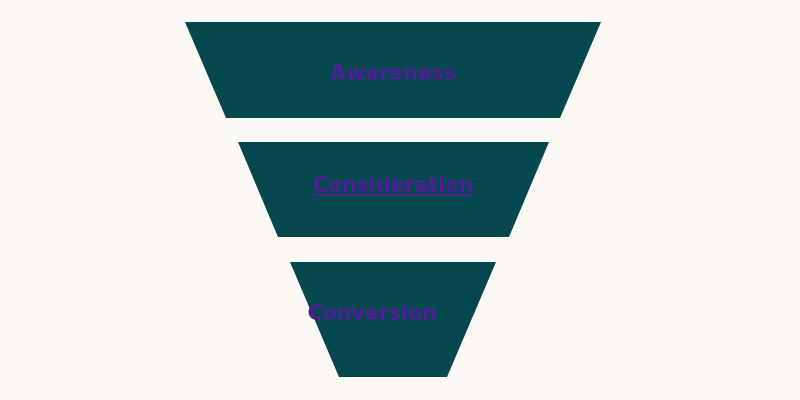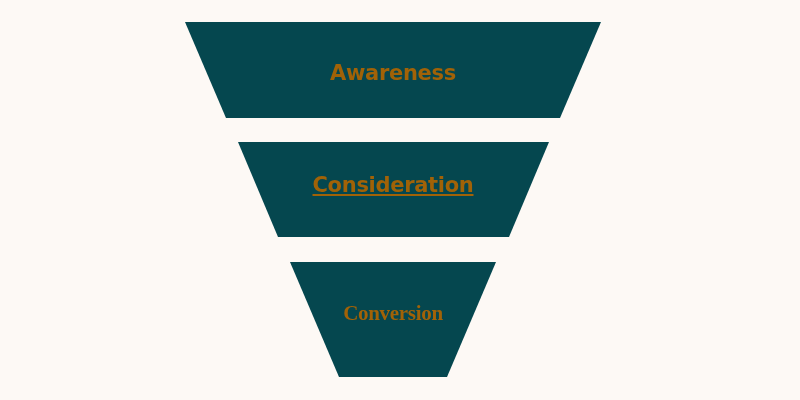--- a/index.html
+++ b/index.html
@@ -1,23 +1,23 @@
 <!DOCTYPE html>
 <html><head>
   <meta charset="utf-8">
   <style>
     html, body { margin:0; padding:0; }
     body { width:800px; height:400px; background:#fdf9f5; position:relative; overflow:hidden; font-family:"DejaVu Sans", sans-serif; }
     svg.funnel { position:absolute; left:0; top:0; }
-    .label { position:absolute; color:#a16207; font-weight:bold; font-size:21px; text-align:right; transform:translateX(-50%); white-space:nowrap; letter-spacing:-0.3px; }
+    .label { position:absolute; color:#4c1d95; font-weight:bold; font-size:21px; text-align:right; transform:translateX(-50%); white-space:nowrap; letter-spacing:-0.3px; }
   </style>
 </head>
 <body>
 
 <svg class="funnel" width="800" height="400">
   <polygon id="s0" fill="#05474f" points="185,22 601,22 560,118 226,118"></polygon>
   <polygon id="s1" fill="#05474f" points="238,142 549,142 509,237 278,237"></polygon>
   <polygon id="s2" fill="#05474f" points="290,262 496,262 447,377 339,377"></polygon>
 </svg>
 
 <div class="label" style="left:393px; top:61px;">Awareness</div>
 <div class="label" style="left:393px; top:173px;text-decoration:underline;">Consideration</div>
-<div class="label" style="left:393px; top:301px;font-family:Liberation Serif, serif;">Conversion</div>
+<div class="label" style="left:372px; top:301px;">Conversion</div>
 
 </body></html>

